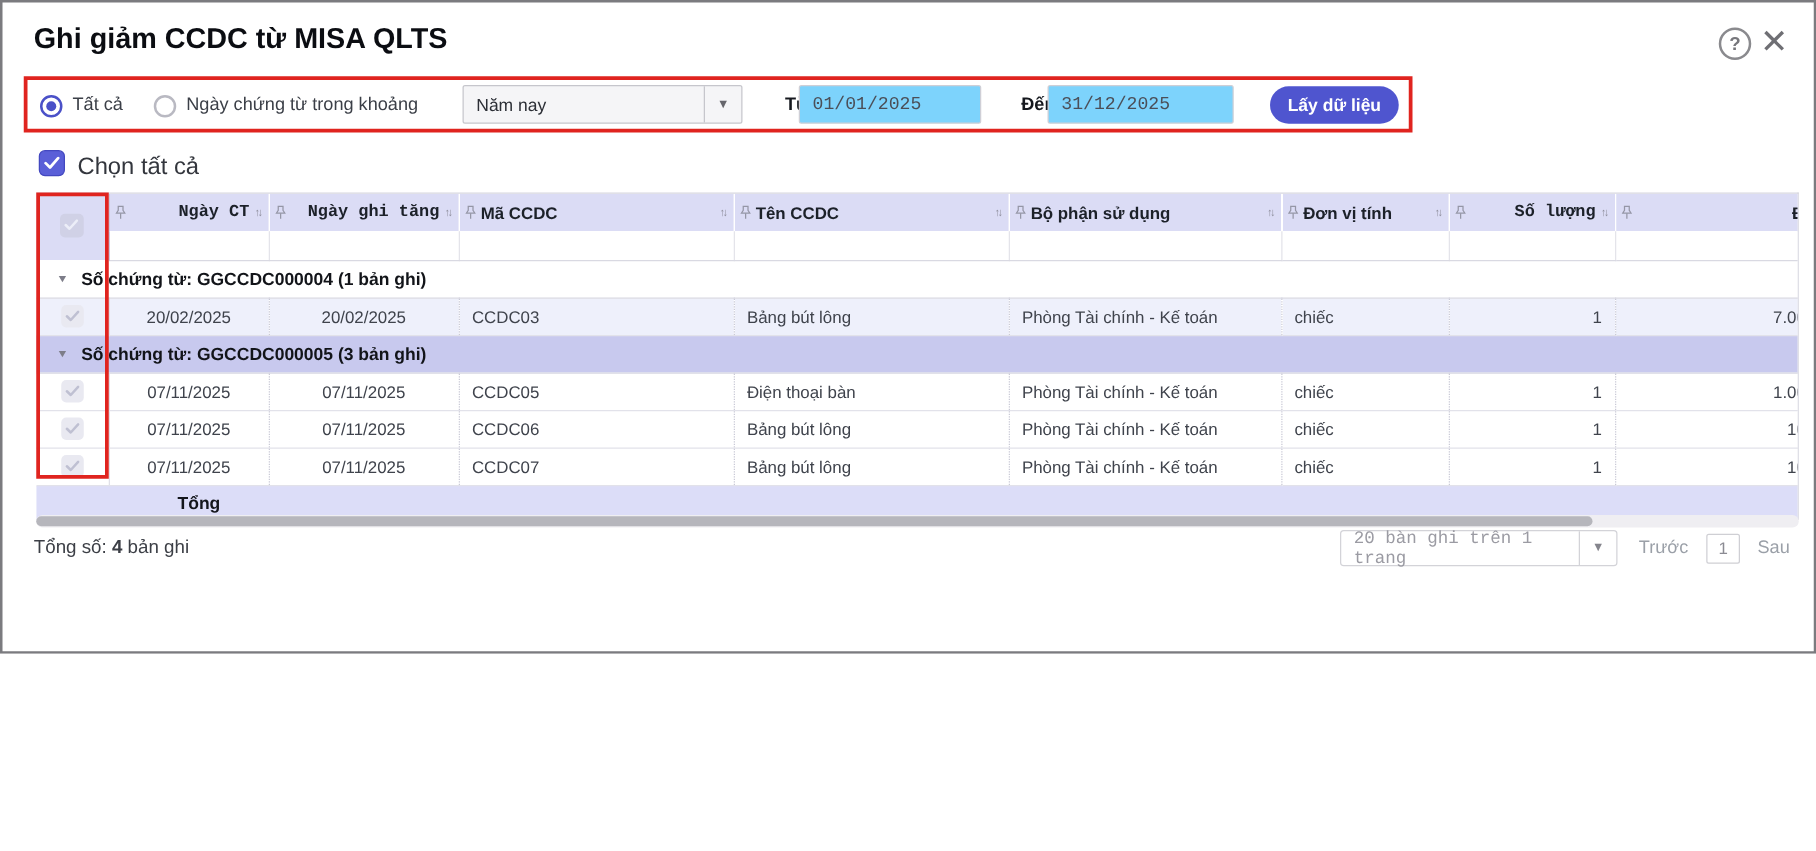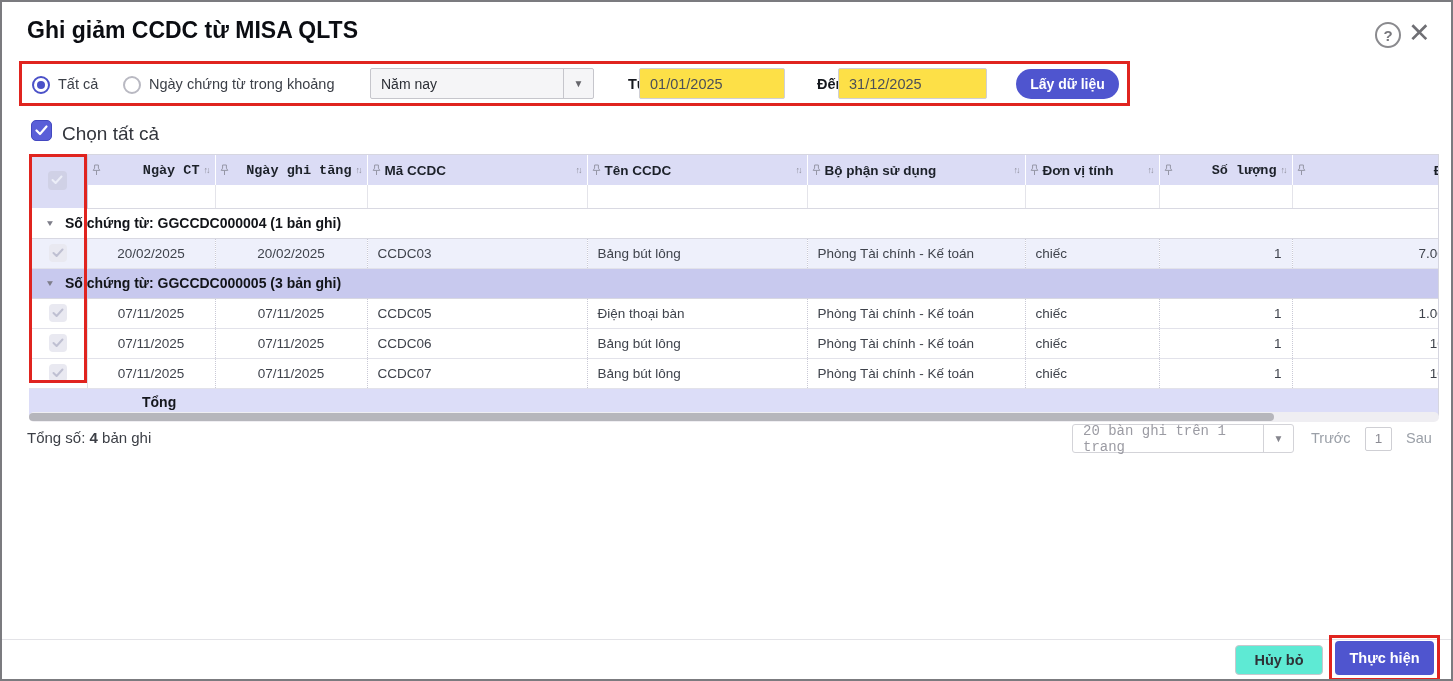--- a/index.html
+++ b/index.html
@@ -1,17 +1,17 @@
 <!DOCTYPE html>
 <html><head>
 <meta charset="utf-8">
 <style>
   * { margin:0; padding:0; box-sizing:border-box; }
   html,body { background:#fff; font-family:"Liberation Sans", sans-serif; }
-  #dialog { position:relative; width:1453px; height:681px; background:#fff;
+  #dialog { position:relative; width:1453px; height:523px; background:#fff;
             border:2px solid #7b7b7f; overflow:hidden; }
 
   
   .title { position:absolute; left:25px; top:15px; font-size:23px; font-weight:700; color:#0b0d12; }
   .help-icon { position:absolute; left:1373px; top:20px; width:26px; height:26px; border:2px solid #8a8a8e;
                border-radius:50%; color:#77777c; font-size:15px; font-weight:700; text-align:center; line-height:23px; }
   .close-icon { position:absolute; left:1406px; top:14px; font-size:27px; color:#6f6f74; line-height:34px; }
 
   
   .red-box { position:absolute; border:3px solid #e0241f; pointer-events:none; z-index:9; }
@@ -24,22 +24,22 @@
   .radio.on  { border:2px solid #4b51c8; }
   .radio.on::after { content:""; position:absolute; left:3px; top:3px; width:8px; height:8px; border-radius:50%; background:#4b51c8; }
   .radio.off { border:2px solid #b9b9c2; }
   .flabel { position:absolute; font-size:14.5px; color:#3b3f47; }
   .fbold  { position:absolute; font-size:14.5px; font-weight:700; color:#15181e;margin-left:15px; }
   .select { position:absolute; height:31px; background:#f5f5f7; border:1px solid #c6c6cc; border-radius:2px;
             display:flex; align-items:center; }
   .select .sel-text { flex:1; padding-left:10px; font-size:14px; color:#2c2f36; }
   .select .sel-arrow { width:30px; align-self:stretch; border-left:1px solid #c6c6cc; display:flex;
             align-items:center; justify-content:center; font-size:10px; color:#66666c; }
-  .dinput { position:absolute; height:31px; background:#fde047; border:1px solid #cfcfd6; border-radius:2px;
-            font-size:14.5px; color:#4b4f58; padding-left:10px; font-family:Liberation Sans, sans-serif; }
+  .dinput { position:absolute; height:31px; background:#7dd3fc; border:1px solid #cfcfd6; border-radius:2px;
+            font-size:14.5px; color:#4b4f58; padding-left:10px; font-family:Liberation Mono, monospace; }
   .btn-fetch { position:absolute; left:1014px; top:67px; width:103px; height:30px; border:none; border-radius:15px;
             background:#4f55cf; color:#fff; font-size:14px; font-weight:700; font-family:"Liberation Sans",sans-serif; }
 
   
   .cb-main { position:absolute; left:29px; top:118px; width:21px; height:21px; border-radius:5px;
              background:#5a5fd8; border:1px solid #4348c0; display:flex; align-items:center; justify-content:center; }
   .cb-main svg { width:13px; height:11px; }
   .selall-label { position:absolute; left:60px; top:121px; font-size:19px; color:#33363d; }
 
   

